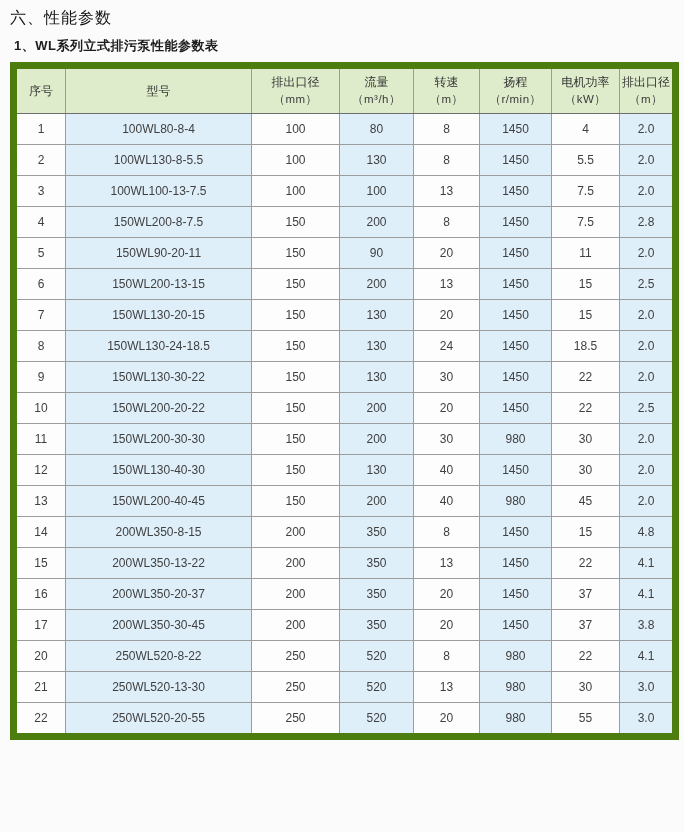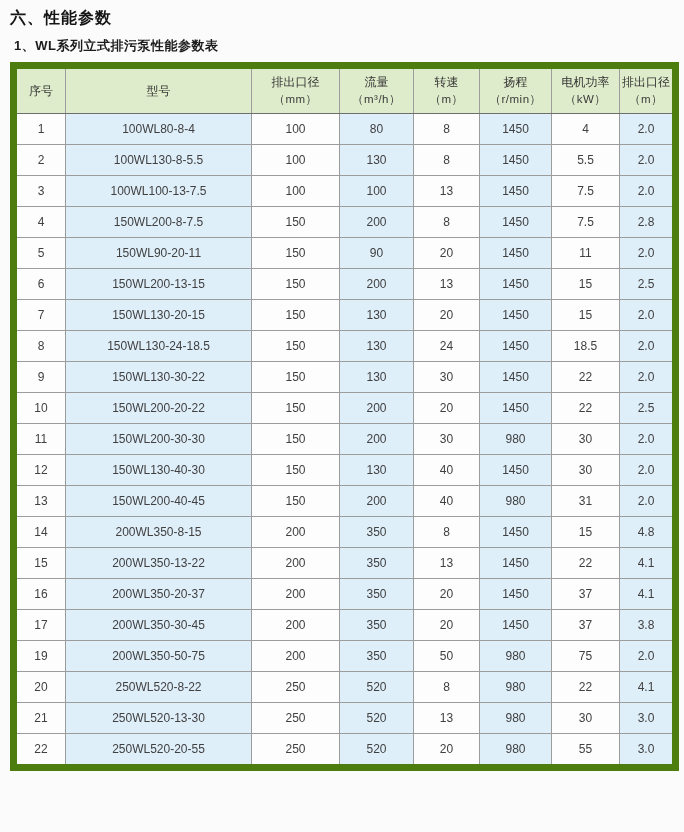--- a/index.html
+++ b/index.html
@@ -12,21 +12,21 @@
     width: 684px;
     height: 832px;
     box-sizing: border-box;
     padding: 8px 10px 0 10px;
     background: #fbfbfb;
     overflow: hidden;
   }
   .title {
     margin: 0;
     font-size: 16px;
-    font-weight: bold;
+    font-weight: normal;
     color: #141414;
     letter-spacing: 1px;
   }
   .subtitle {
     margin: 8px 0 7px 4px;
     font-size: 13px;
     font-weight: 600;
     color: #1c1c1c;
     letter-spacing: 0.5px;
   }
@@ -238,21 +238,21 @@
           <td class="cell-white">30</td>
           <td class="cell-blue">2.0</td>
         </tr>
         <tr>
           <td class="cell-white">13</td>
           <td class="cell-blue">150WL200-40-45</td>
           <td class="cell-white">150</td>
           <td class="cell-blue">200</td>
           <td class="cell-white">40</td>
           <td class="cell-blue">980</td>
-          <td class="cell-white">31</td>
+          <td class="cell-white">45</td>
           <td class="cell-blue">2.0</td>
         </tr>
         <tr>
           <td class="cell-white">14</td>
           <td class="cell-blue">200WL350-8-15</td>
           <td class="cell-white">200</td>
           <td class="cell-blue">350</td>
           <td class="cell-white">8</td>
           <td class="cell-blue">1450</td>
           <td class="cell-white">15</td>
@@ -280,30 +280,20 @@
         </tr>
         <tr>
           <td class="cell-white">17</td>
           <td class="cell-blue">200WL350-30-45</td>
           <td class="cell-white">200</td>
           <td class="cell-blue">350</td>
           <td class="cell-white">20</td>
           <td class="cell-blue">1450</td>
           <td class="cell-white">37</td>
           <td class="cell-blue">3.8</td>
-        </tr>
-        <tr>
-          <td class="cell-white">19</td>
-          <td class="cell-blue">200WL350-50-75</td>
-          <td class="cell-white">200</td>
-          <td class="cell-blue">350</td>
-          <td class="cell-white">50</td>
-          <td class="cell-blue">980</td>
-          <td class="cell-white">75</td>
-          <td class="cell-blue">2.0</td>
         </tr>
         <tr>
           <td class="cell-white">20</td>
           <td class="cell-blue">250WL520-8-22</td>
           <td class="cell-white">250</td>
           <td class="cell-blue">520</td>
           <td class="cell-white">8</td>
           <td class="cell-blue">980</td>
           <td class="cell-white">22</td>
           <td class="cell-blue">4.1</td>

